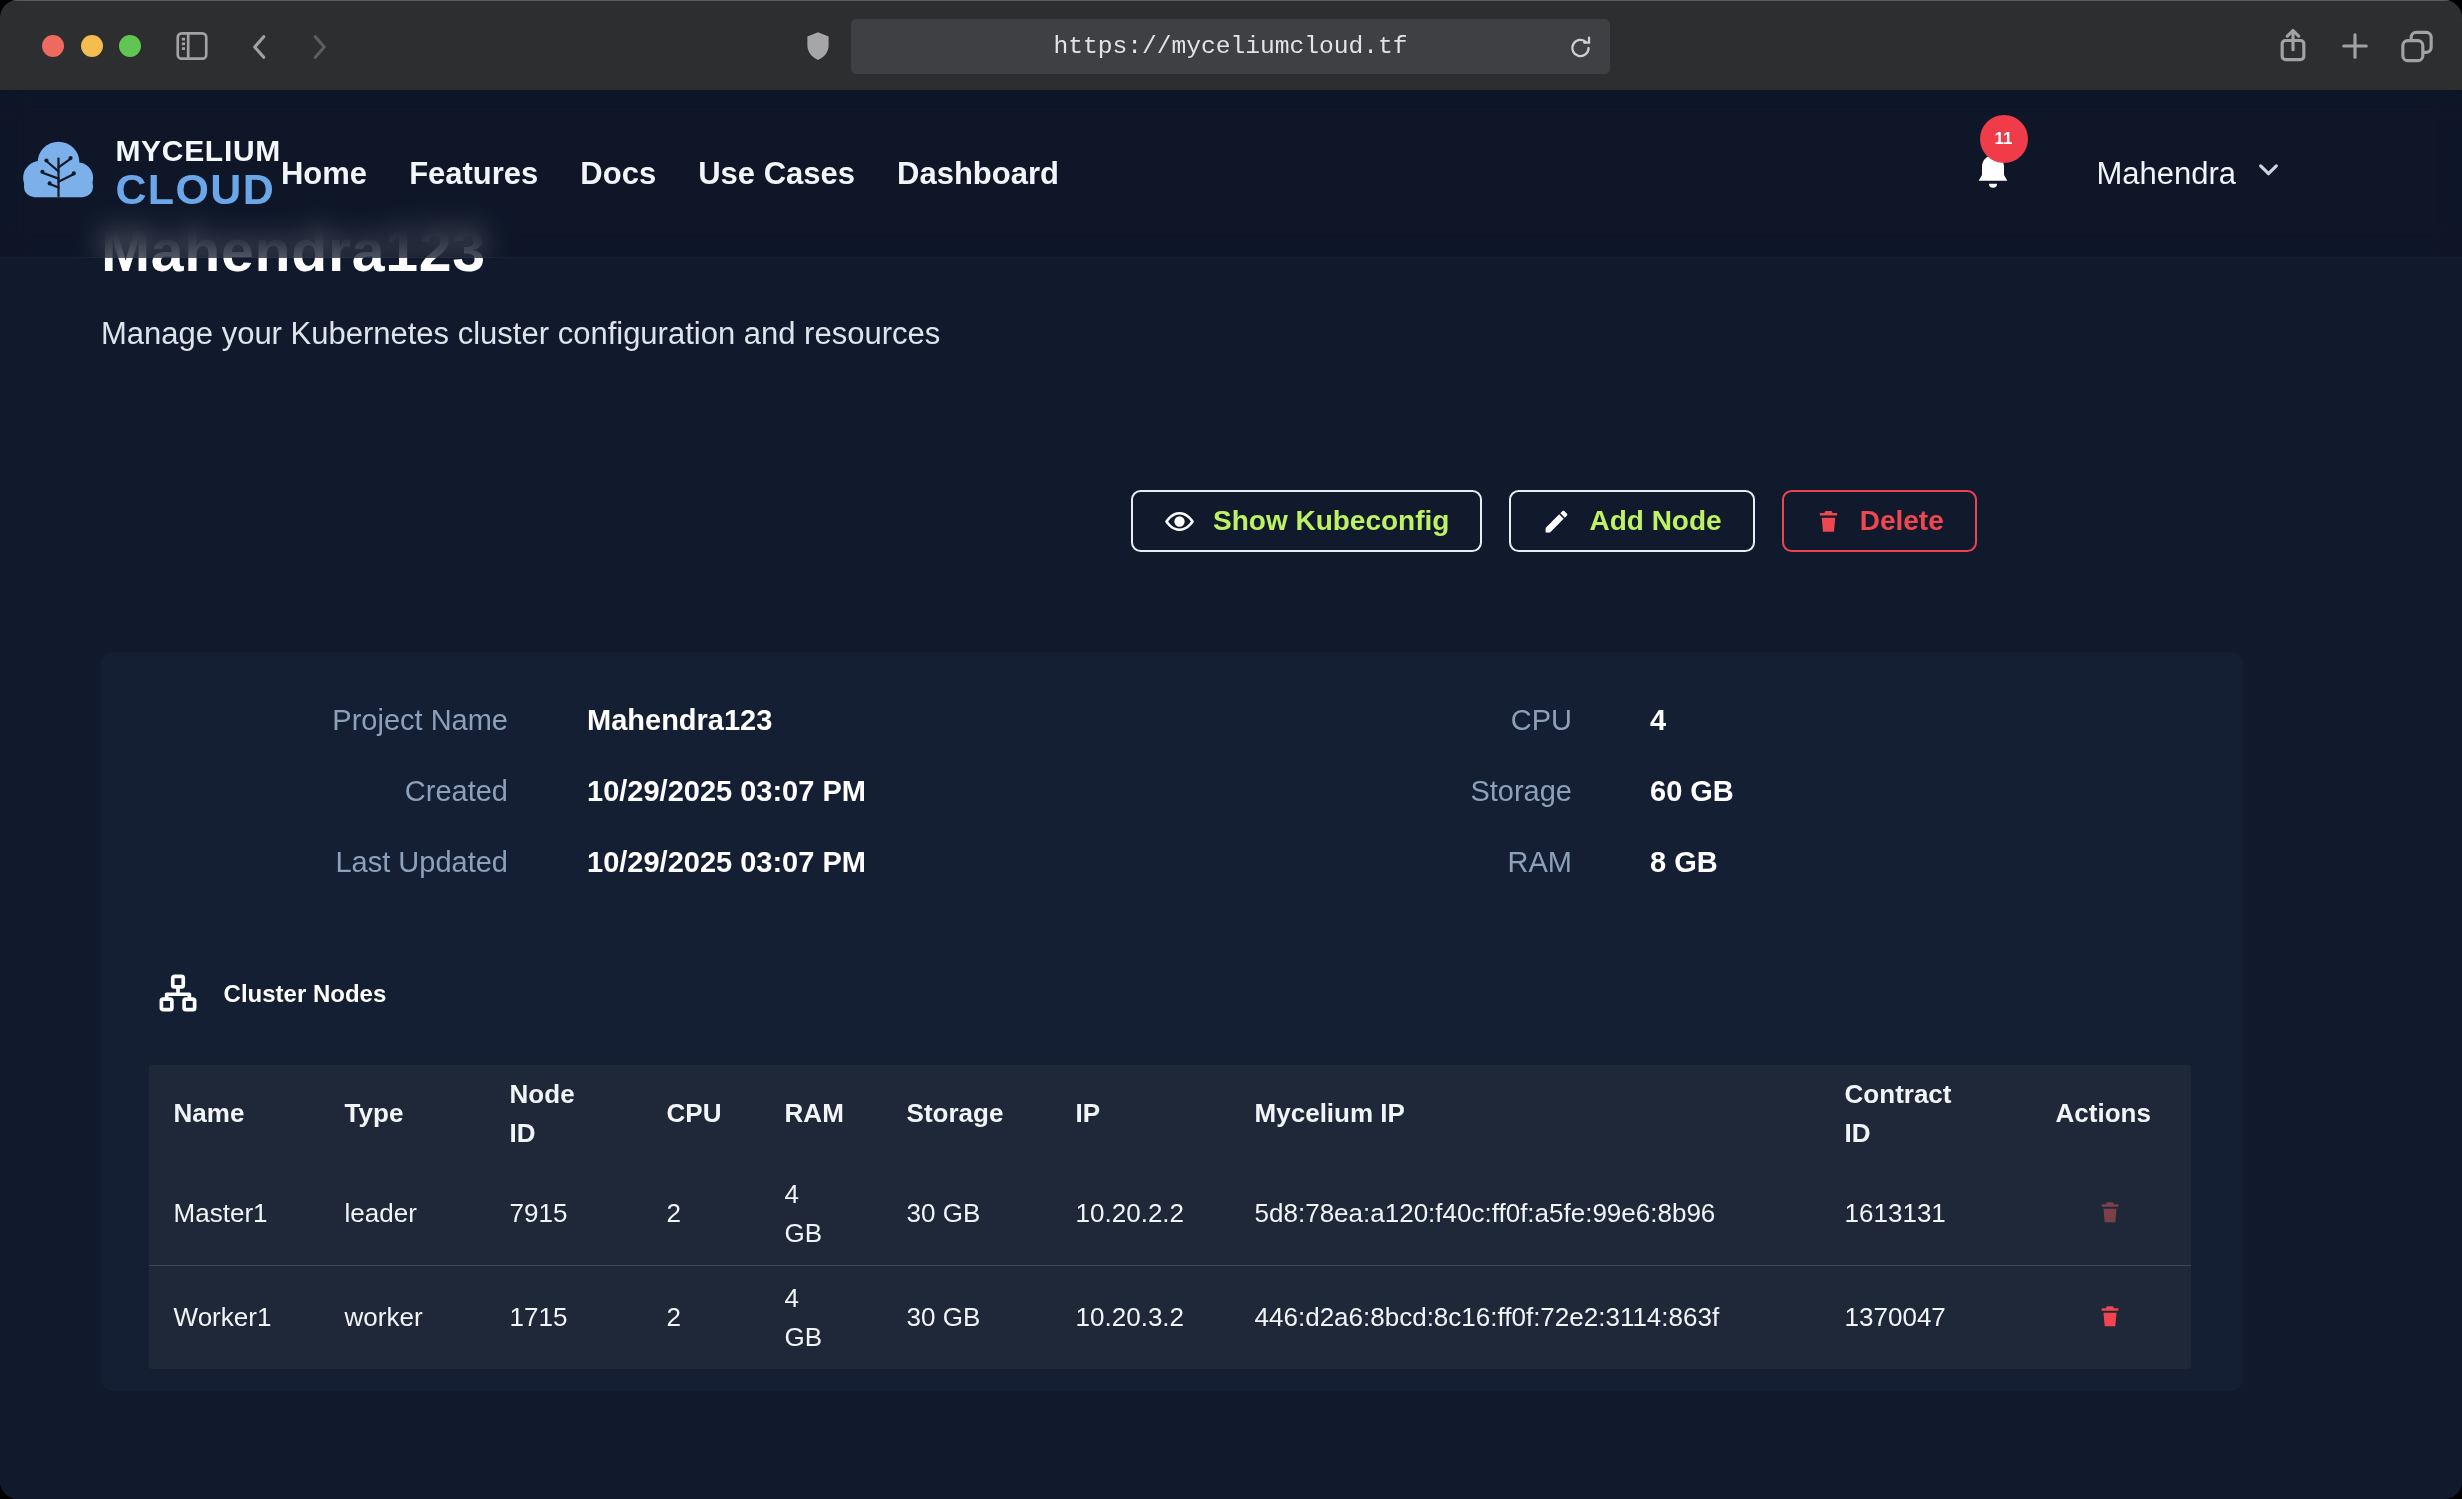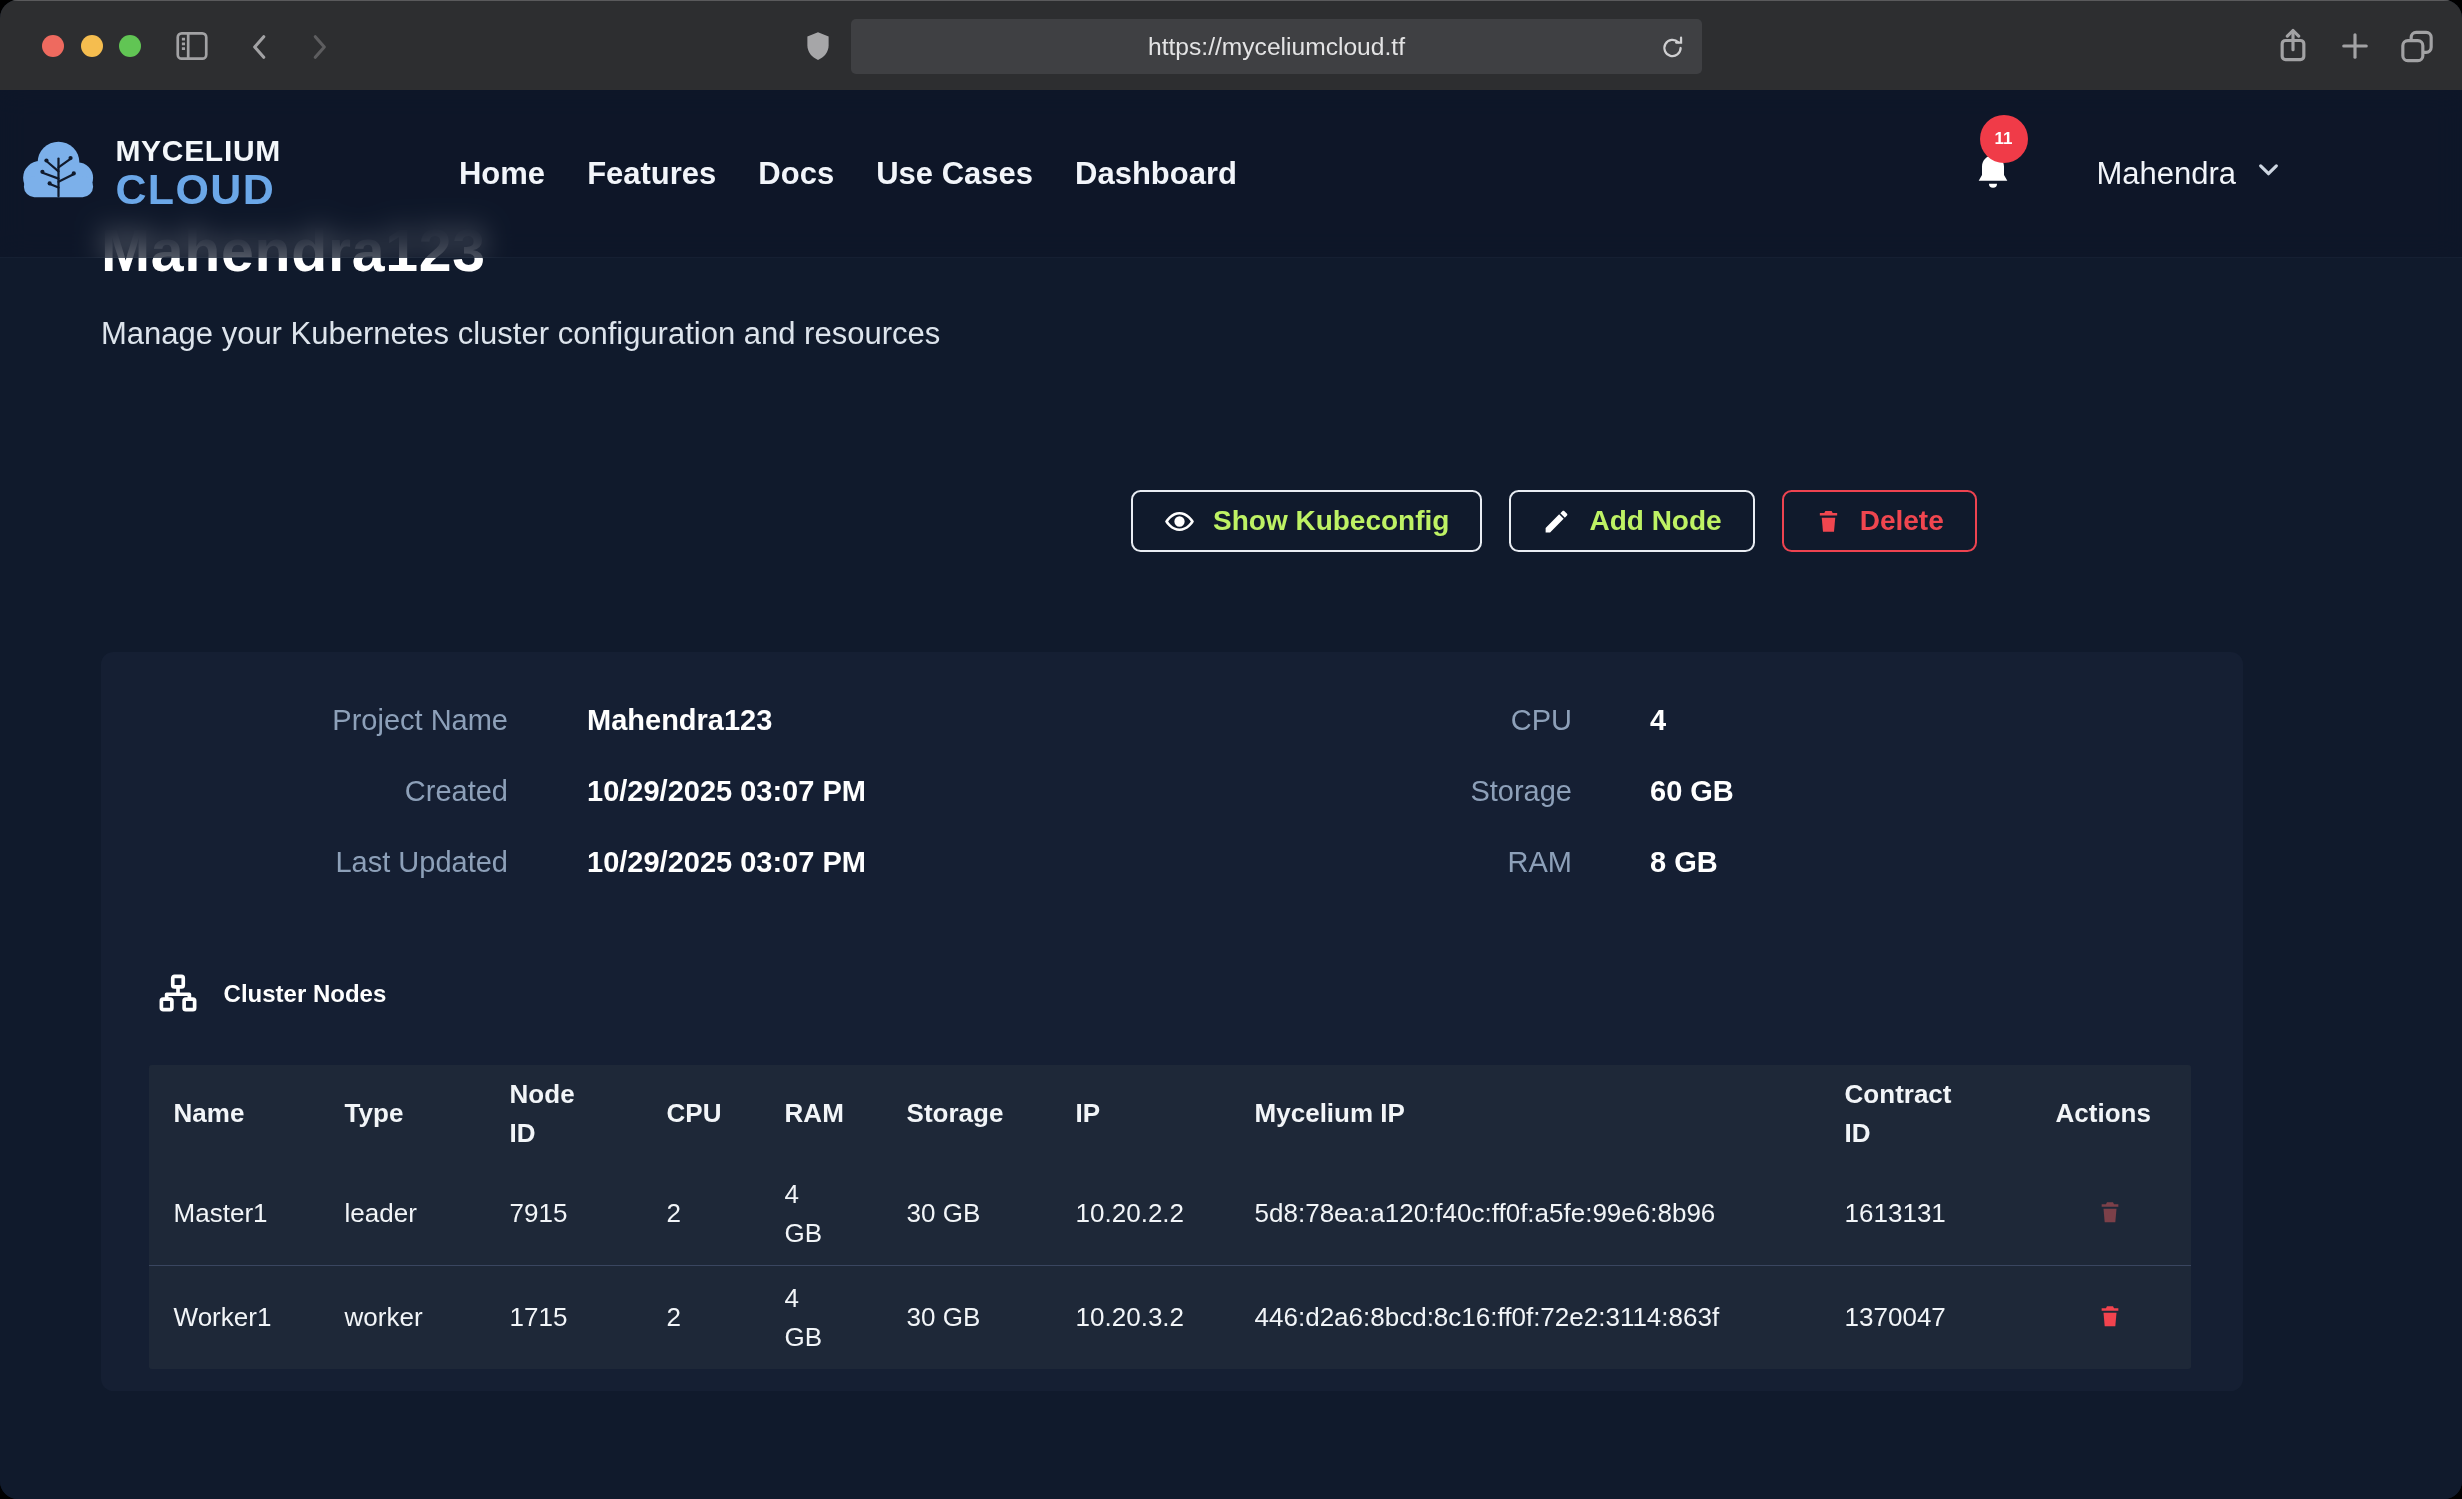--- a/index.html
+++ b/index.html
@@ -19,41 +19,41 @@
   .chrome-ic { position:absolute; color:#a2a2a4; }
   .chrome-ic svg { display:block; }
   .ic-sidebar { left:172px; top:26px; }
   .ic-back    { left:245px; top:29px; }
   .ic-fwd     { left:303px; top:29px; color:#5d5d5f; }
   .ic-shield  { left:801px; top:24.6px; }
   .ic-share   { left:2273px; top:22px; }
   .ic-plus    { left:2337px; top:27px; }
   .ic-tabs    { left:2397px; top:24.6px; }
 
-  .urlbar { position:absolute; left:851px; top:18px; width:851px; height:55px;
+  .urlbar { position:absolute; left:851px; top:18px; width:759px; height:55px;
     background:#3f4043; border-radius:5px; display:flex; align-items:center;
-    justify-content:center; }
+    justify-content:center;font-family:Liberation Mono, monospace; }
   .urlbar .url { color:#e3e3e4; font-size:24.6px; }
   .ic-refresh { position:absolute; right:16.4px; top:13.7px; color:#cfcfd1; }
 
   
   .page { position:absolute; top:90px; left:0; right:0; bottom:0;
     background:#101a2c; overflow:hidden; }
 
   
   .site-header { position:absolute; top:0; left:0; right:0; height:168px; z-index:20;
     background:rgba(13,21,38,0.62);
     -webkit-backdrop-filter:blur(13.7px); backdrop-filter:blur(13.7px);
     border-bottom:1.4px solid rgba(130,150,185,0.07);
     display:flex; align-items:center; }
   .logo { display:flex; align-items:center; gap:16.4px; margin-left:18px; }
   .logo-text { line-height:1; }
   .logo-l1 { color:#f4f7fb; font-size:30px; font-weight:800; letter-spacing:0.7px; }
   .logo-l2 { color:#6ba7e8; font-size:43px; font-weight:800; letter-spacing:1.4px; margin-top:2.7px; }
-  .nav { display:flex; gap:42px; margin-left:178px; }
+  .nav { display:flex; gap:42px; }
   .nav-item { color:#f2f5fa; font-size:31px; font-weight:700; cursor:pointer; }
   .hdr-right { margin-left:auto; margin-right:179px; display:flex; align-items:center; gap:81px; }
   .bell-wrap { position:relative; width:44px; height:55px; }
   .badge { position:absolute; top:-31px; left:8.2px; min-width:48px; height:48px;
     background:#f03b48; border-radius:24px; color:#fff; font-size:17px; font-weight:700;
     display:flex; align-items:center; justify-content:center; z-index:2; }
   .user { display:flex; align-items:center; gap:18px; color:#f2f5fa;
     font-size:31px; font-weight:400; cursor:pointer; }
 
   

